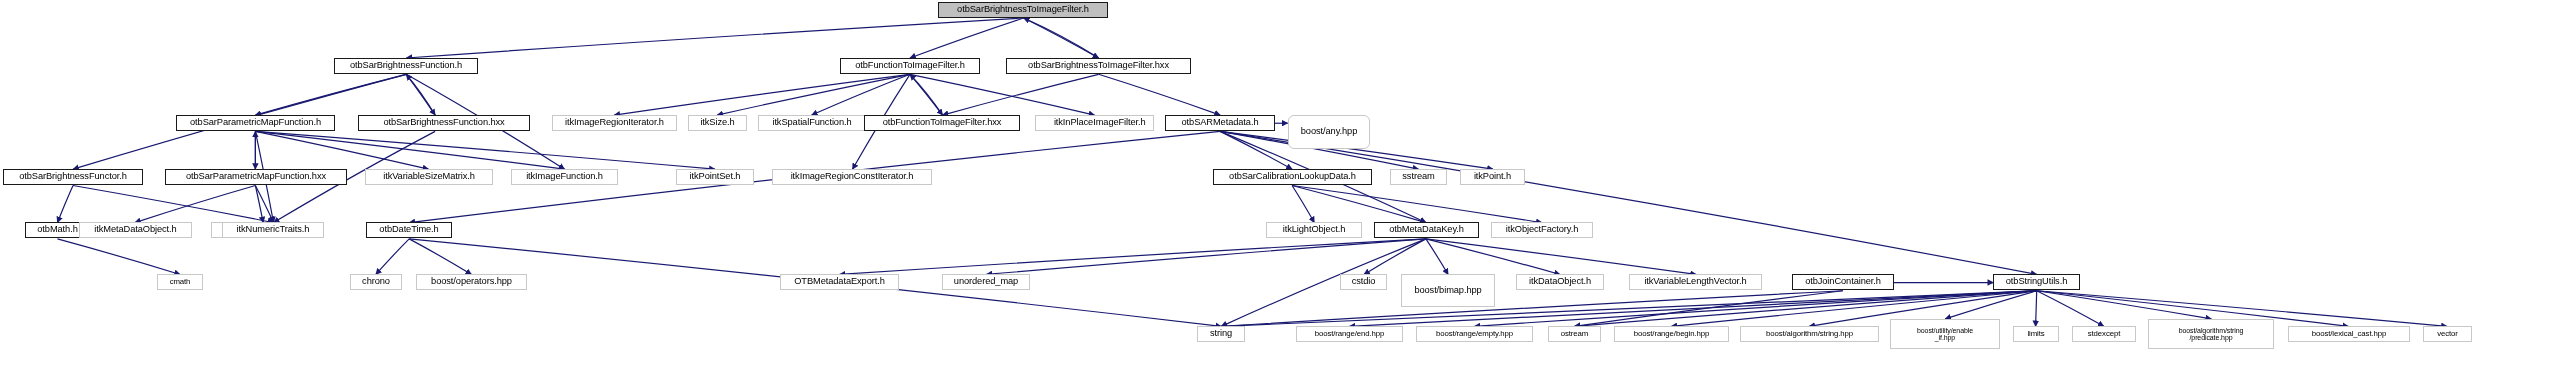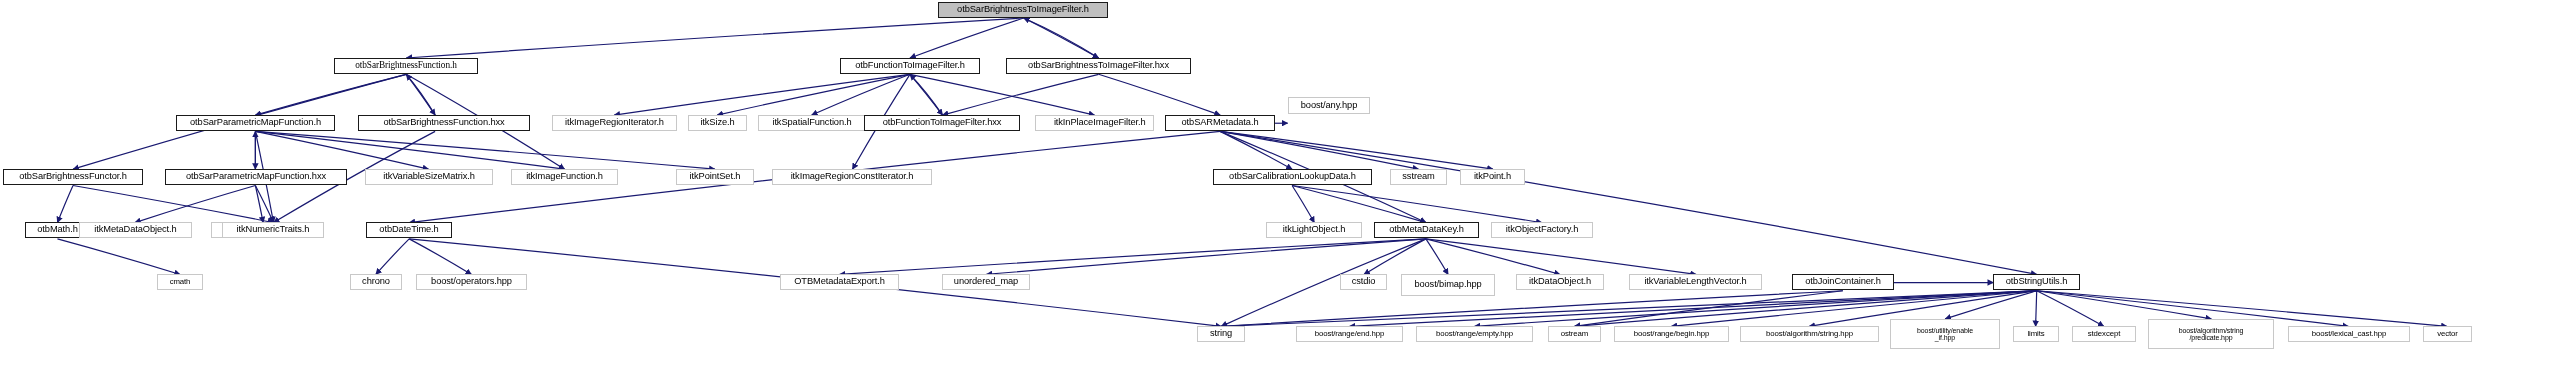--- a/index.html
+++ b/index.html
@@ -135,32 +135,32 @@
         <path d="M 2747.5 392 Q 2689.455 408.72 2624 430" marker-end="url(#arrow)"></path>
         <path d="M 2747.5 392 Q 2746.795 413.12 2746 440" marker-end="url(#arrow)"></path>
         <path d="M 2747.5 392 Q 2790.035 413.12 2838 440" marker-end="url(#arrow)"></path>
         <path d="M 2747.5 392 Q 2858.185 408.72 2983 430" marker-end="url(#arrow)"></path>
         <path d="M 2747.5 392 Q 2945.135 413.12 3168 440" marker-end="url(#arrow)"></path>
         <path d="M 2747.5 392 Q 3008.65 413.12 3301 440" marker-end="url(#arrow)"></path>
       </g>
   </svg>
   <div id="node-layer">
       <div class="node root" style="left: 938px; top: 1.5px; width: 170px; height: 16.3px;"><span>otbSarBrightnessToImageFilter.h</span></div>
-      <div class="node bold" style="left: 334px; top: 58px; width: 144px; height: 16.3px; font-family: Liberation Serif, serif;"><span>otbSarBrightnessFunction.h</span></div>
+      <div class="node bold" style="left: 334px; top: 58px; width: 144px; height: 16.3px;"><span>otbSarBrightnessFunction.h</span></div>
       <div class="node bold" style="left: 840px; top: 58px; width: 140px; height: 16.3px;"><span>otbFunctionToImageFilter.h</span></div>
       <div class="node bold" style="left: 1006px; top: 58px; width: 185px; height: 16.3px;"><span>otbSarBrightnessToImageFilter.hxx</span></div>
       <div class="node bold" style="left: 176px; top: 115px; width: 159px; height: 16.3px;"><span>otbSarParametricMapFunction.h</span></div>
       <div class="node bold" style="left: 358px; top: 115px; width: 172px; height: 16.3px;"><span>otbSarBrightnessFunction.hxx</span></div>
       <div class="node" style="left: 552px; top: 115px; width: 125px; height: 16.3px;"><span>itkImageRegionIterator.h</span></div>
       <div class="node" style="left: 688px; top: 115px; width: 59px; height: 16.3px;"><span>itkSize.h</span></div>
       <div class="node" style="left: 758px; top: 115px; width: 108px; height: 16.3px;"><span>itkSpatialFunction.h</span></div>
       <div class="node bold" style="left: 864px; top: 115px; width: 156px; height: 16.3px;"><span>otbFunctionToImageFilter.hxx</span></div>
       <div class="node" style="left: 1035px; top: 115px; width: 119px; height: 16.3px; padding-left: 12px;"><span>itkInPlaceImageFilter.h</span></div>
       <div class="node bold" style="left: 1165px; top: 115px; width: 110px; height: 16.3px;"><span>otbSARMetadata.h</span></div>
-      <div class="node" style="left: 1288px; top: 97px; width: 82px; height: 17px;"><span>boost/any.hpp</span></div>
+      <div class="node" style="left: 1288px; top: 115px; width: 82px; height: 34px; border-radius: 6px;"><span>boost/any.hpp</span></div>
       <div class="node bold" style="left: 3px; top: 169px; width: 140px; height: 16.3px;"><span>otbSarBrightnessFunctor.h</span></div>
       <div class="node bold" style="left: 165px; top: 169px; width: 182px; height: 16.3px;"><span>otbSarParametricMapFunction.hxx</span></div>
       <div class="node" style="left: 365px; top: 169px; width: 128px; height: 16.3px; text-align: center;"><span>itkVariableSizeMatrix.h</span></div>
       <div class="node" style="left: 511px; top: 169px; width: 107px; height: 16.3px;"><span>itkImageFunction.h</span></div>
       <div class="node" style="left: 676px; top: 169px; width: 78px; height: 16.3px;"><span>itkPointSet.h</span></div>
       <div class="node" style="left: 772px; top: 169px; width: 160px; height: 16.3px;"><span>itkImageRegionConstIterator.h</span></div>
       <div class="node bold" style="left: 1213px; top: 169px; width: 159px; height: 16.3px;"><span>otbSarCalibrationLookupData.h</span></div>
       <div class="node" style="left: 1390px; top: 169px; width: 57px; height: 16.3px;"><span>sstream</span></div>
       <div class="node" style="left: 1460px; top: 169px; width: 65px; height: 16.3px;"><span>itkPoint.h</span></div>
       <div class="node bold" style="left: 24.5px; top: 222px; width: 66px; height: 16.3px;"><span>otbMath.h</span></div>
@@ -169,21 +169,21 @@
       <div class="node" style="left: 222px; top: 222px; width: 102px; height: 16.3px;"><span>itkNumericTraits.h</span></div>
       <div class="node bold" style="left: 366px; top: 222px; width: 86px; height: 16.3px;"><span>otbDateTime.h</span></div>
       <div class="node" style="left: 1266px; top: 222px; width: 96px; height: 16.3px;"><span>itkLightObject.h</span></div>
       <div class="node bold" style="left: 1374px; top: 222px; width: 105px; height: 16.3px;"><span>otbMetaDataKey.h</span></div>
       <div class="node" style="left: 1491px; top: 222px; width: 102px; height: 16.3px;"><span>itkObjectFactory.h</span></div>
       <div class="node" style="left: 350px; top: 274px; width: 52px; height: 16.3px;"><span>chrono</span></div>
       <div class="node" style="left: 416px; top: 274px; width: 111px; height: 16.3px;"><span>boost/operators.hpp</span></div>
       <div class="node" style="left: 780px; top: 274px; width: 119px; height: 16.3px;"><span>OTBMetadataExport.h</span></div>
       <div class="node" style="left: 942px; top: 274px; width: 88px; height: 16.3px;"><span>unordered_map</span></div>
       <div class="node" style="left: 1340px; top: 274px; width: 47px; height: 16.3px;"><span>cstdio</span></div>
-      <div class="node" style="left: 1401px; top: 274px; width: 94px; height: 22px;"><span>boost/bimap.hpp</span></div>
+      <div class="node" style="left: 1401px; top: 274px; width: 94px; height: 33px;"><span>boost/bimap.hpp</span></div>
       <div class="node" style="left: 1516px; top: 274px; width: 88px; height: 16.3px;"><span>itkDataObject.h</span></div>
       <div class="node" style="left: 1629px; top: 274px; width: 133px; height: 16.3px;"><span>itkVariableLengthVector.h</span></div>
       <div class="node bold" style="left: 1792px; top: 274px; width: 102px; height: 16.3px;"><span>otbJoinContainer.h</span></div>
       <div class="node bold" style="left: 1993px; top: 274px; width: 87px; height: 16.3px;"><span>otbStringUtils.h</span></div>
       <div class="node" style="left: 1197px; top: 326px; width: 48px; height: 16.3px;"><span>string</span></div>
       <div class="node small" style="left: 1296px; top: 326px; width: 107px; height: 16.3px;"><span>boost/range/end.hpp</span></div>
       <div class="node small" style="left: 1416px; top: 326px; width: 117px; height: 16.3px;"><span>boost/range/empty.hpp</span></div>
       <div class="node small" style="left: 1548px; top: 326px; width: 53px; height: 16.3px;"><span>ostream</span></div>
       <div class="node small" style="left: 1614px; top: 326px; width: 115px; height: 16.3px;"><span>boost/range/begin.hpp</span></div>
       <div class="node small" style="left: 1740px; top: 326px; width: 139px; height: 16.3px;"><span>boost/algorithm/string.hpp</span></div>

